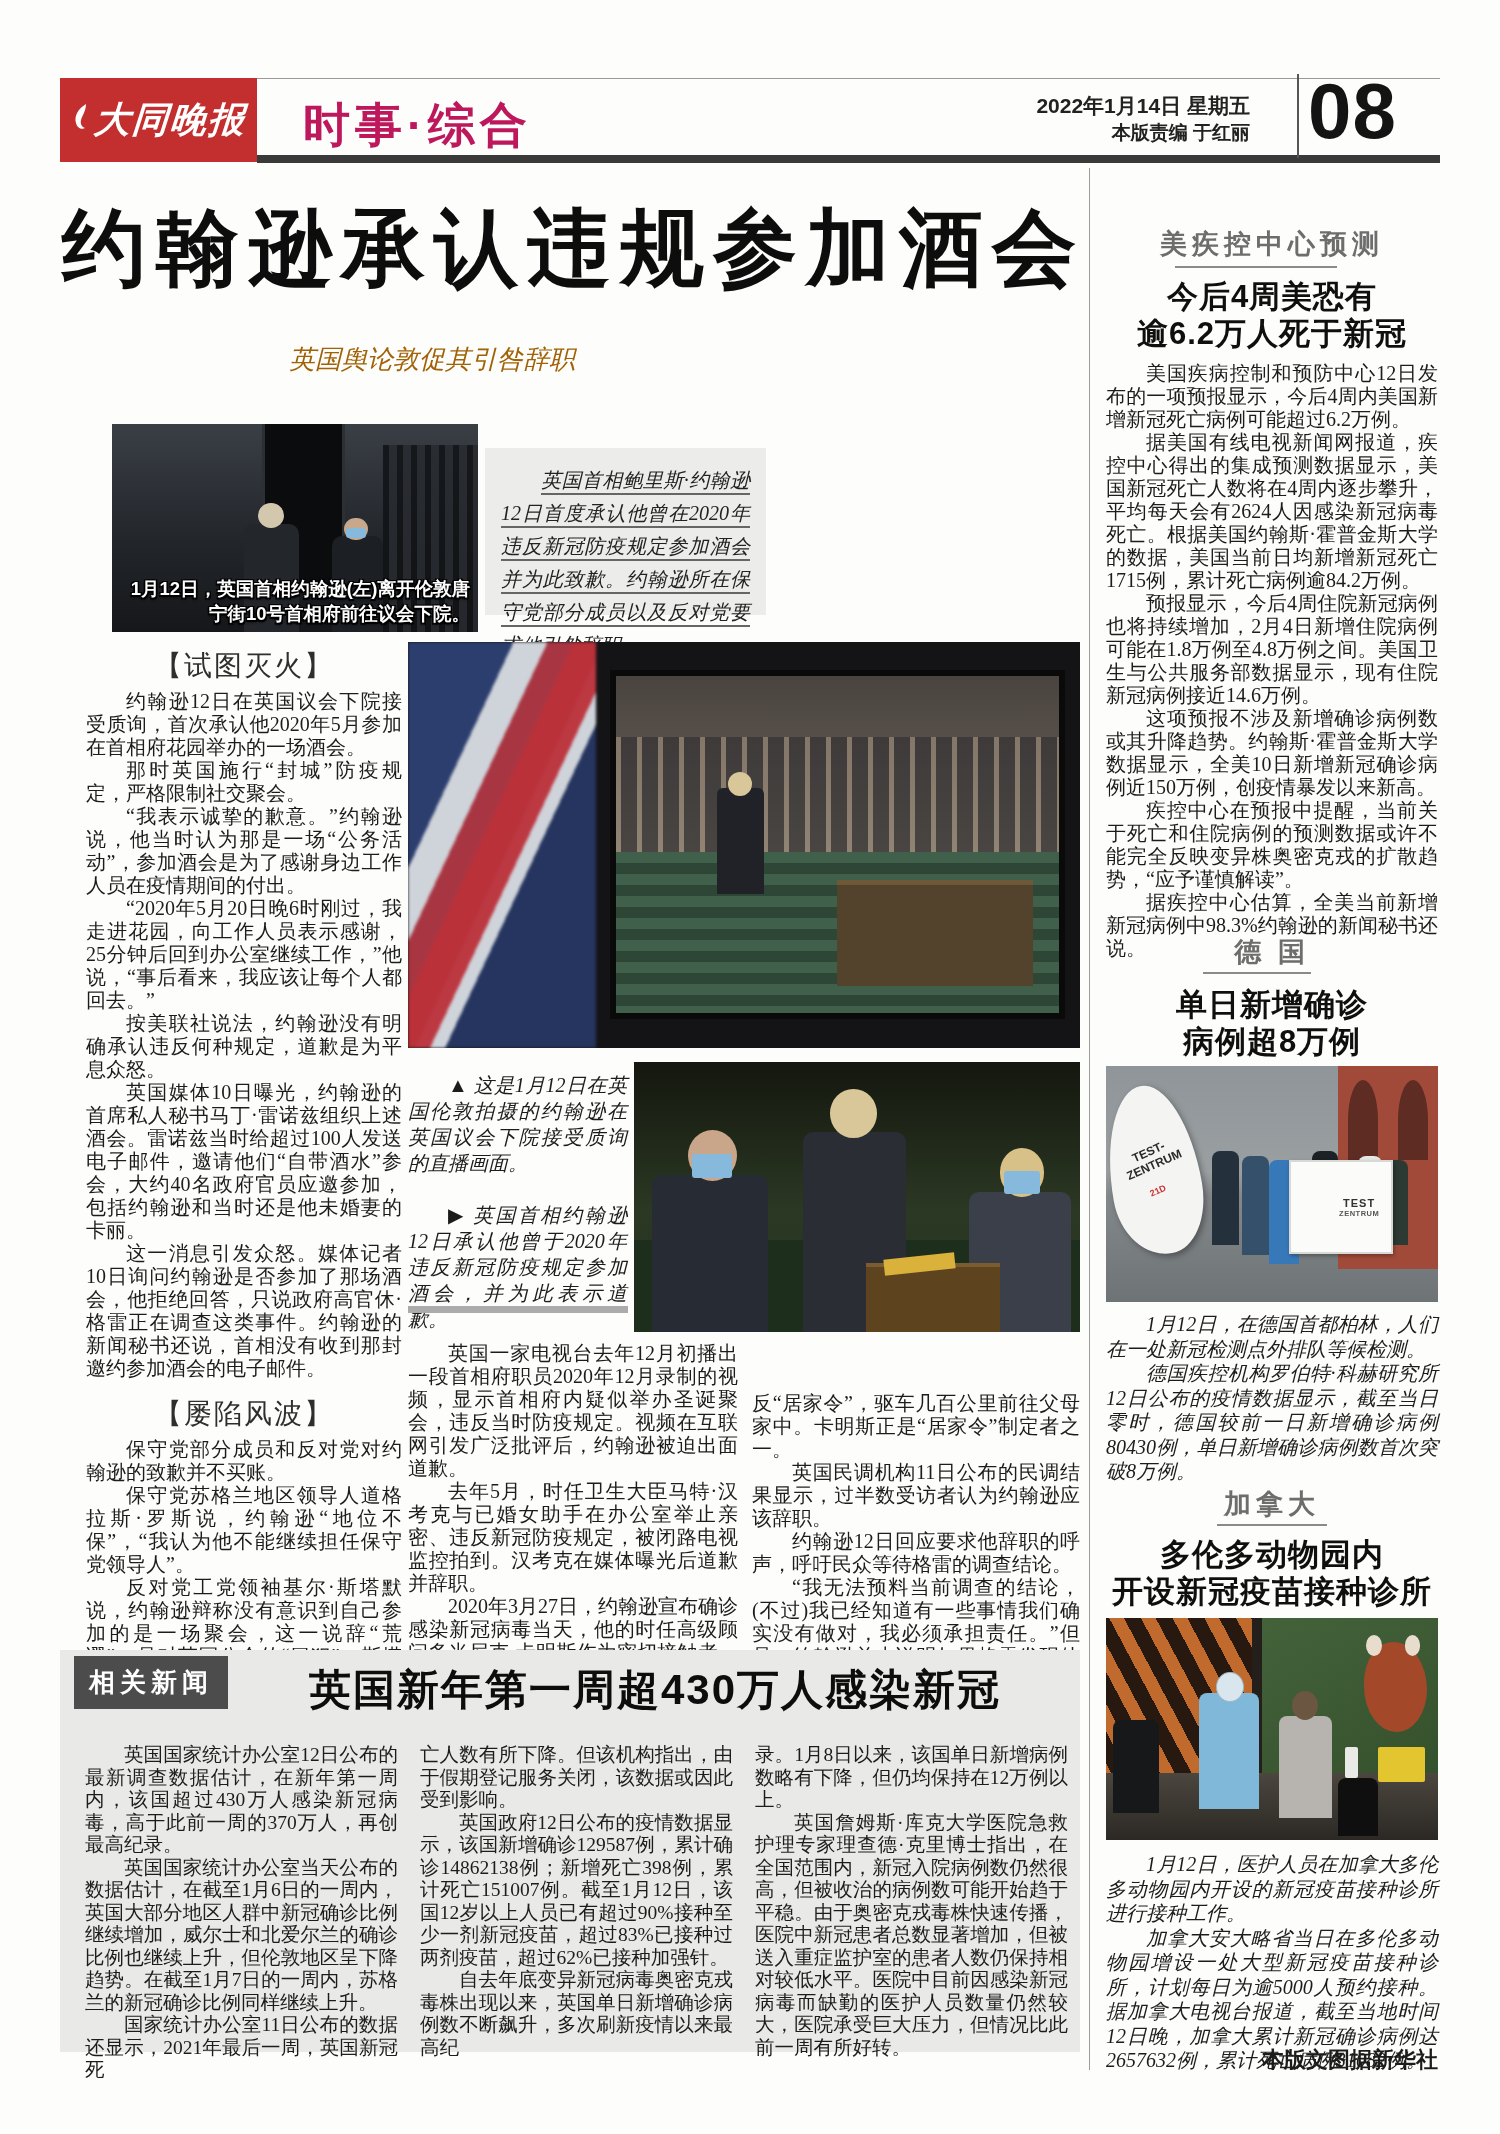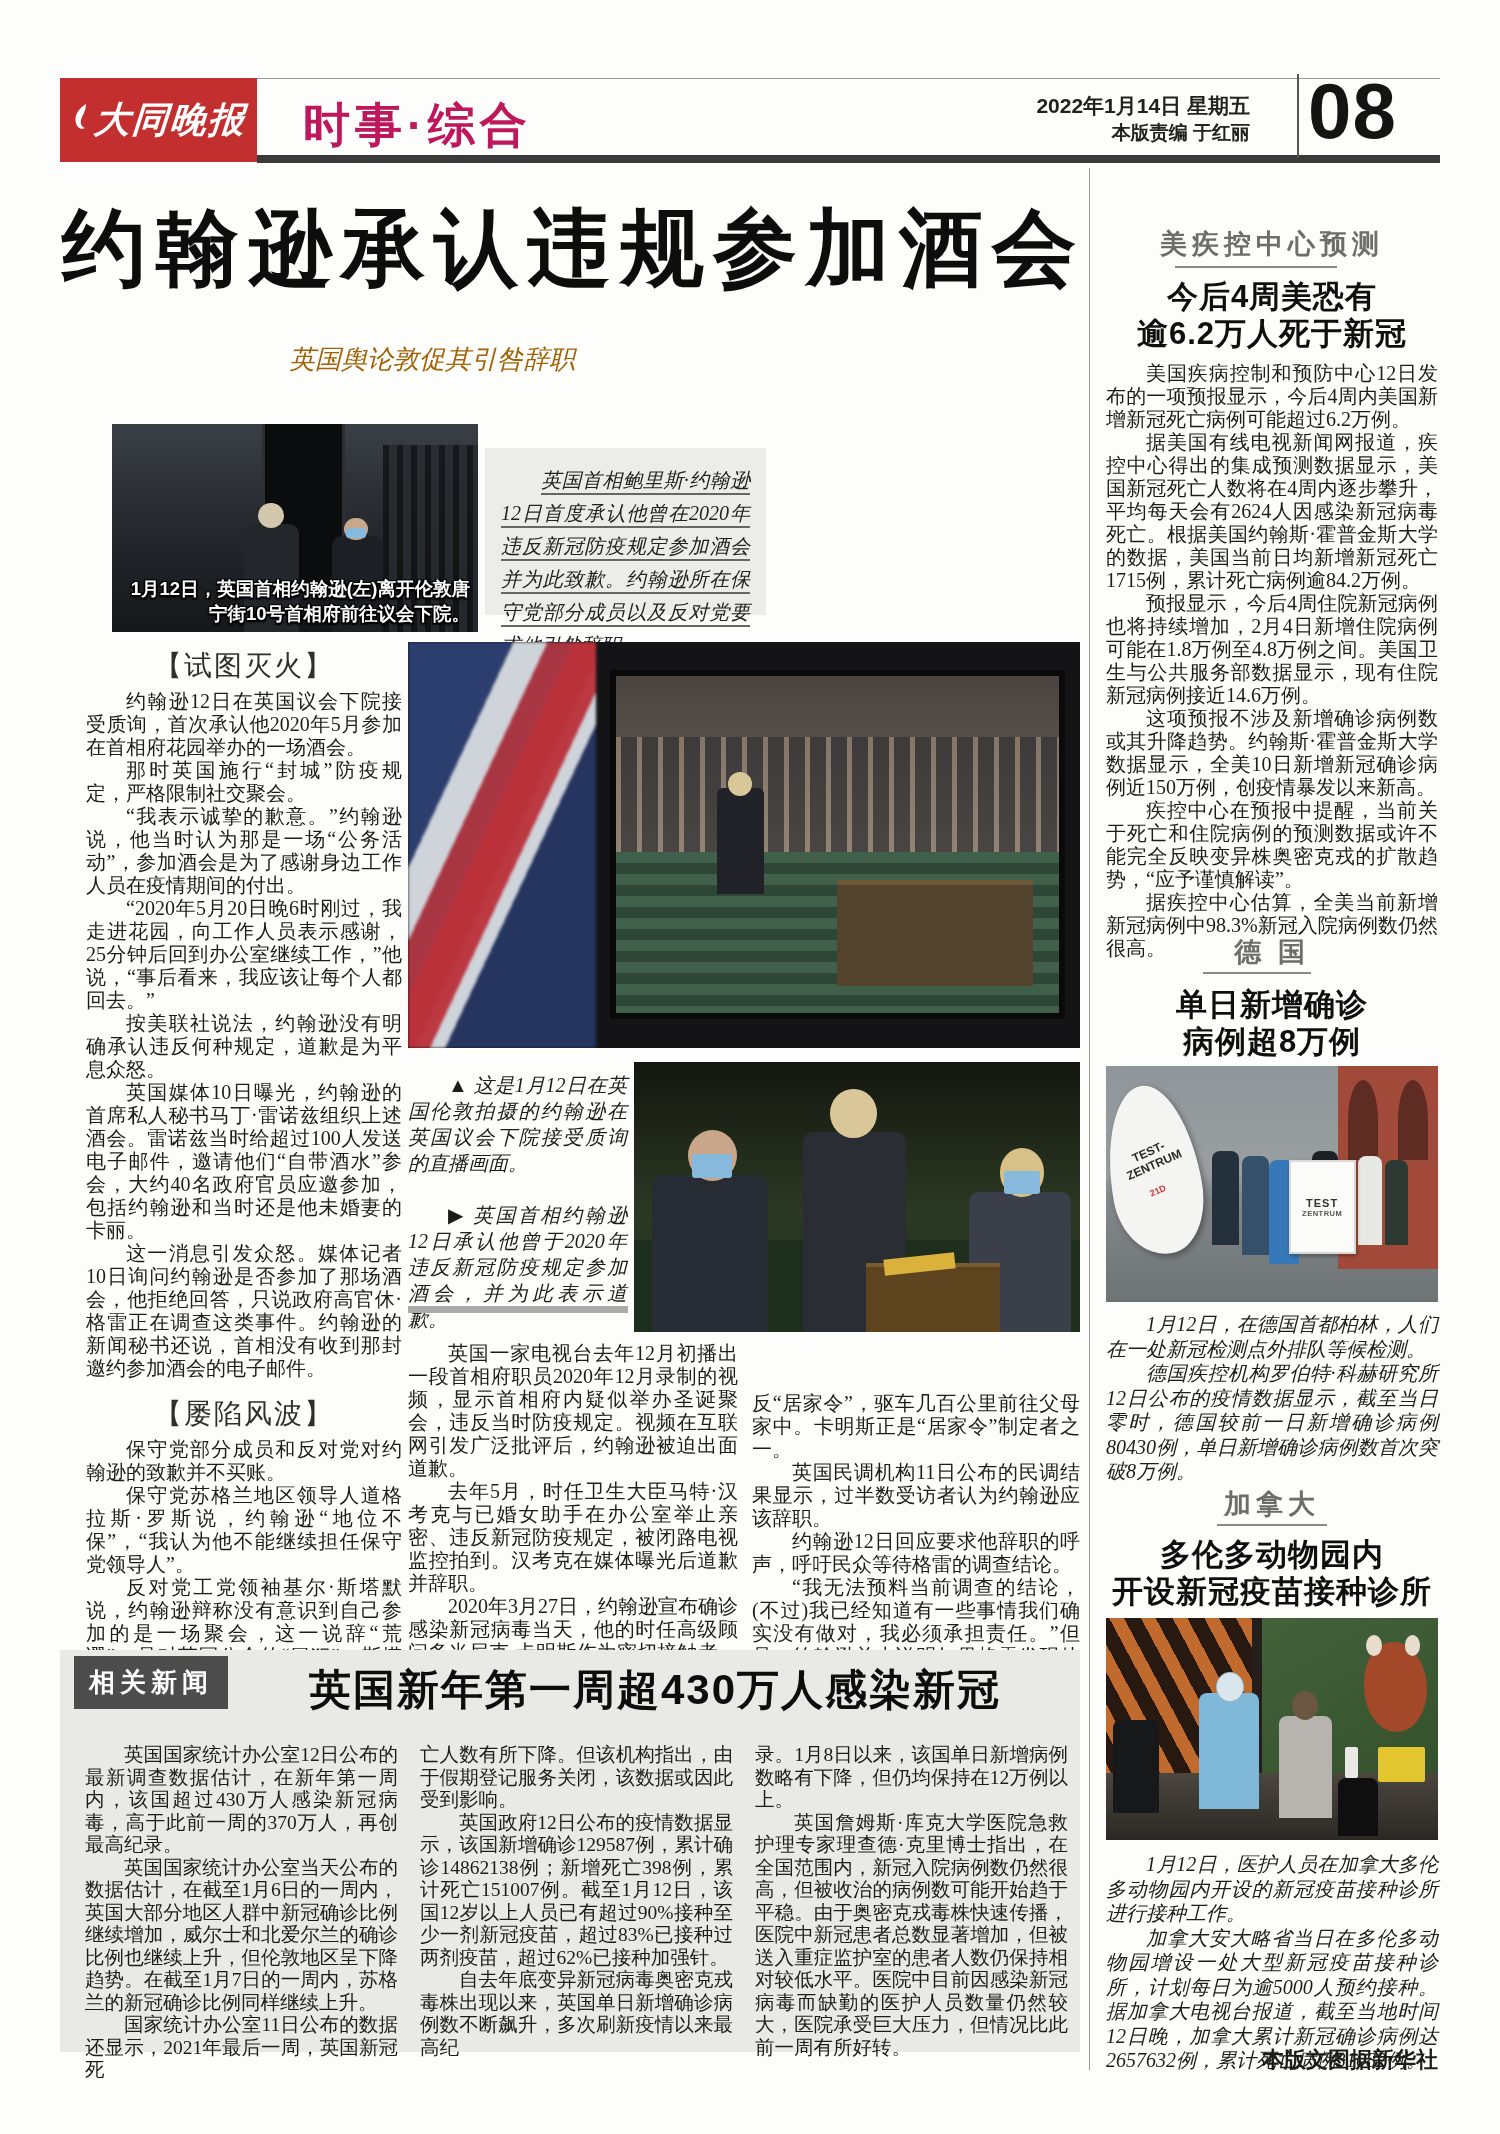--- a/index.html
+++ b/index.html
@@ -90,21 +90,21 @@
   .mask{position:absolute;background:#86b9dc;border-radius:3px;}
   .ph4{left:1106px;top:1066px;width:332px;height:236px;background:linear-gradient(180deg,#8f9598 0%,#9aa0a2 45%,#83888b 55%,#6e7376 100%);}
   .ph4-brick{position:absolute;right:0;top:0;width:30%;height:86%;background:#a24a3a;}
   .ph4-arch{position:absolute;background:#5e2c22;border-radius:50% 50% 0 0;}
   .ph4-drop{position:absolute;left:1%;top:8%;width:27%;height:72%;background:#f4f4f2;transform:rotate(-10deg);
             border-radius:52% 48% 46% 54%/64% 62% 38% 36%;box-shadow:2px 3px 6px rgba(0,0,0,.35);
             display:flex;flex-direction:column;align-items:center;justify-content:center;}
   .ph4-drop .t1{font-family:"Liberation Sans",sans-serif;font-weight:bold;font-size:12px;color:#2b2b2b;transform:rotate(-14deg);line-height:14px;text-align:center;}
   .ph4-drop .t2{font-family:"Liberation Sans",sans-serif;font-weight:bold;font-size:9px;color:#c33;margin-top:14px;transform:rotate(-14deg);}
   .ph4-sign{position:absolute;left:55%;top:40%;width:19%;height:38%;background:#fbfbf9;border:2px solid #d8d8d4;
-            display:flex;flex-direction:column;align-items:center;justify-content:center;box-shadow:1px 2px 4px rgba(0,0,0,.3);}
+            display:flex;flex-direction:column;align-items:center;justify-content:center;box-shadow:1px 2px 4px rgba(0,0,0,.3);padding-left:37px;}
   .ph4-sign .s1{font-family:"Liberation Sans",sans-serif;font-weight:bold;font-size:11px;color:#333;letter-spacing:1px;}
   .ph4-sign .s2{font-family:"Liberation Sans",sans-serif;font-weight:bold;font-size:7.5px;color:#555;letter-spacing:.5px;}
   .sil{position:absolute;border-radius:8px 8px 0 0;}
   .ph5{left:1106px;top:1618px;width:332px;height:222px;background:#241f1a;}
   .ph5-tiger{position:absolute;left:0;top:0;width:44%;height:78%;
              background:repeating-linear-gradient(62deg,#c06a2e 0 13px,#27190f 13px 28px);}
   .ph5-green{position:absolute;left:47%;top:0;width:53%;height:78%;background:linear-gradient(150deg,#44623a 0%,#33502c 100%);}
   .ph5-panda{position:absolute;right:6%;top:14%;width:36%;height:52%;background:#a3492a;border-radius:46% 54% 48% 52%;}
   .ph5-ear{position:absolute;background:#e8ddcd;border-radius:50%;}
   .ph5-floor{position:absolute;left:0;bottom:0;width:100%;height:30%;background:linear-gradient(180deg,#4b463e,#2c2925);}
@@ -224,21 +224,21 @@
   <div class="abs sb-headline sans" style="top:278px;">
     <div>今后4周美恐有</div>
     <div>逾6.2万人死于新冠</div>
   </div>
   <div class="abs sb-body body-text" style="top:362px;">
       <p class="para">美国疾病控制和预防中心12日发布的一项预报显示，今后4周内美国新增新冠死亡病例可能超过6.2万例。</p>
       <p class="para">据美国有线电视新闻网报道，疾控中心得出的集成预测数据显示，美国新冠死亡人数将在4周内逐步攀升，平均每天会有2624人因感染新冠病毒死亡。根据美国约翰斯·霍普金斯大学的数据，美国当前日均新增新冠死亡1715例，累计死亡病例逾84.2万例。</p>
       <p class="para">预报显示，今后4周住院新冠病例也将持续增加，2月4日新增住院病例可能在1.8万例至4.8万例之间。美国卫生与公共服务部数据显示，现有住院新冠病例接近14.6万例。</p>
       <p class="para">这项预报不涉及新增确诊病例数或其升降趋势。约翰斯·霍普金斯大学数据显示，全美10日新增新冠确诊病例近150万例，创疫情暴发以来新高。</p>
       <p class="para">疾控中心在预报中提醒，当前关于死亡和住院病例的预测数据或许不能完全反映变异株奥密克戎的扩散趋势，“应予谨慎解读”。</p>
-      <p class="para">据疾控中心估算，全美当前新增新冠病例中98.3%新冠入院病例数仍然很高。</p>
+      <p class="para">据疾控中心估算，全美当前新增新冠病例中98.3%约翰逊的新闻秘书还说。</p>
     </div>
 
   <div class="abs kicker" style="top:934px;">德  国</div>
   <div class="abs kicker-line" style="left:1203px;top:972px;width:108px;"></div>
   <div class="abs sb-headline sans" style="top:986px;">
     <div>单日新增确诊</div>
     <div>病例超8万例</div>
   </div>
   <div class="abs photo ph4">
     <div class="ph4-brick"></div>

